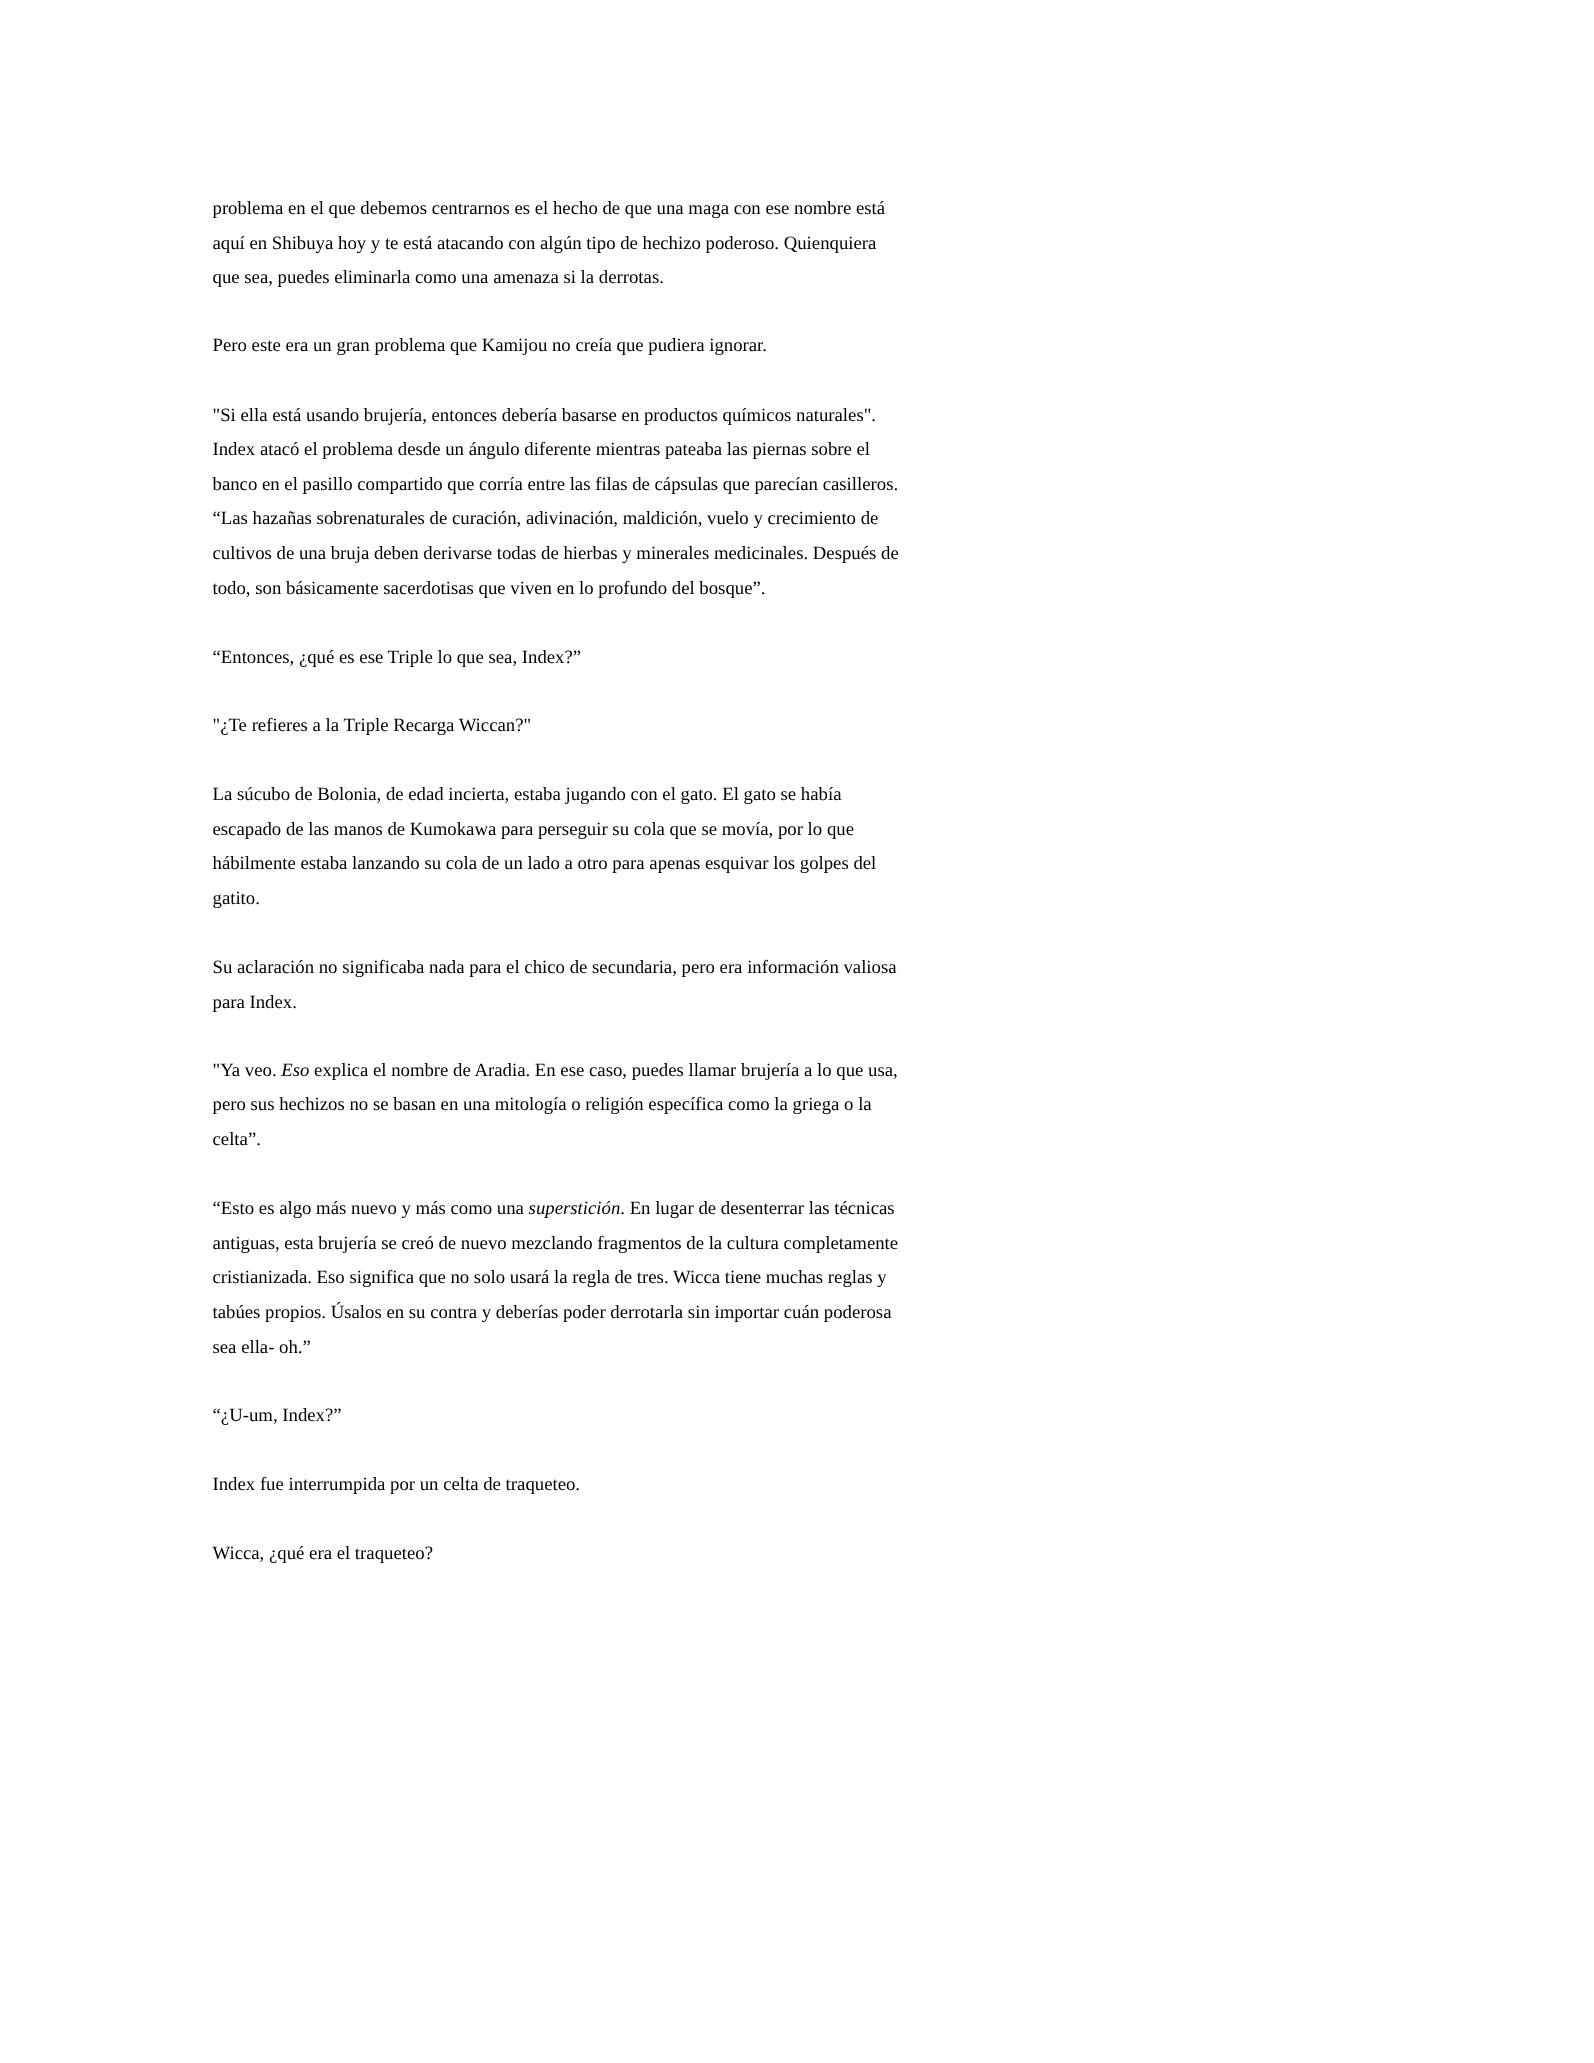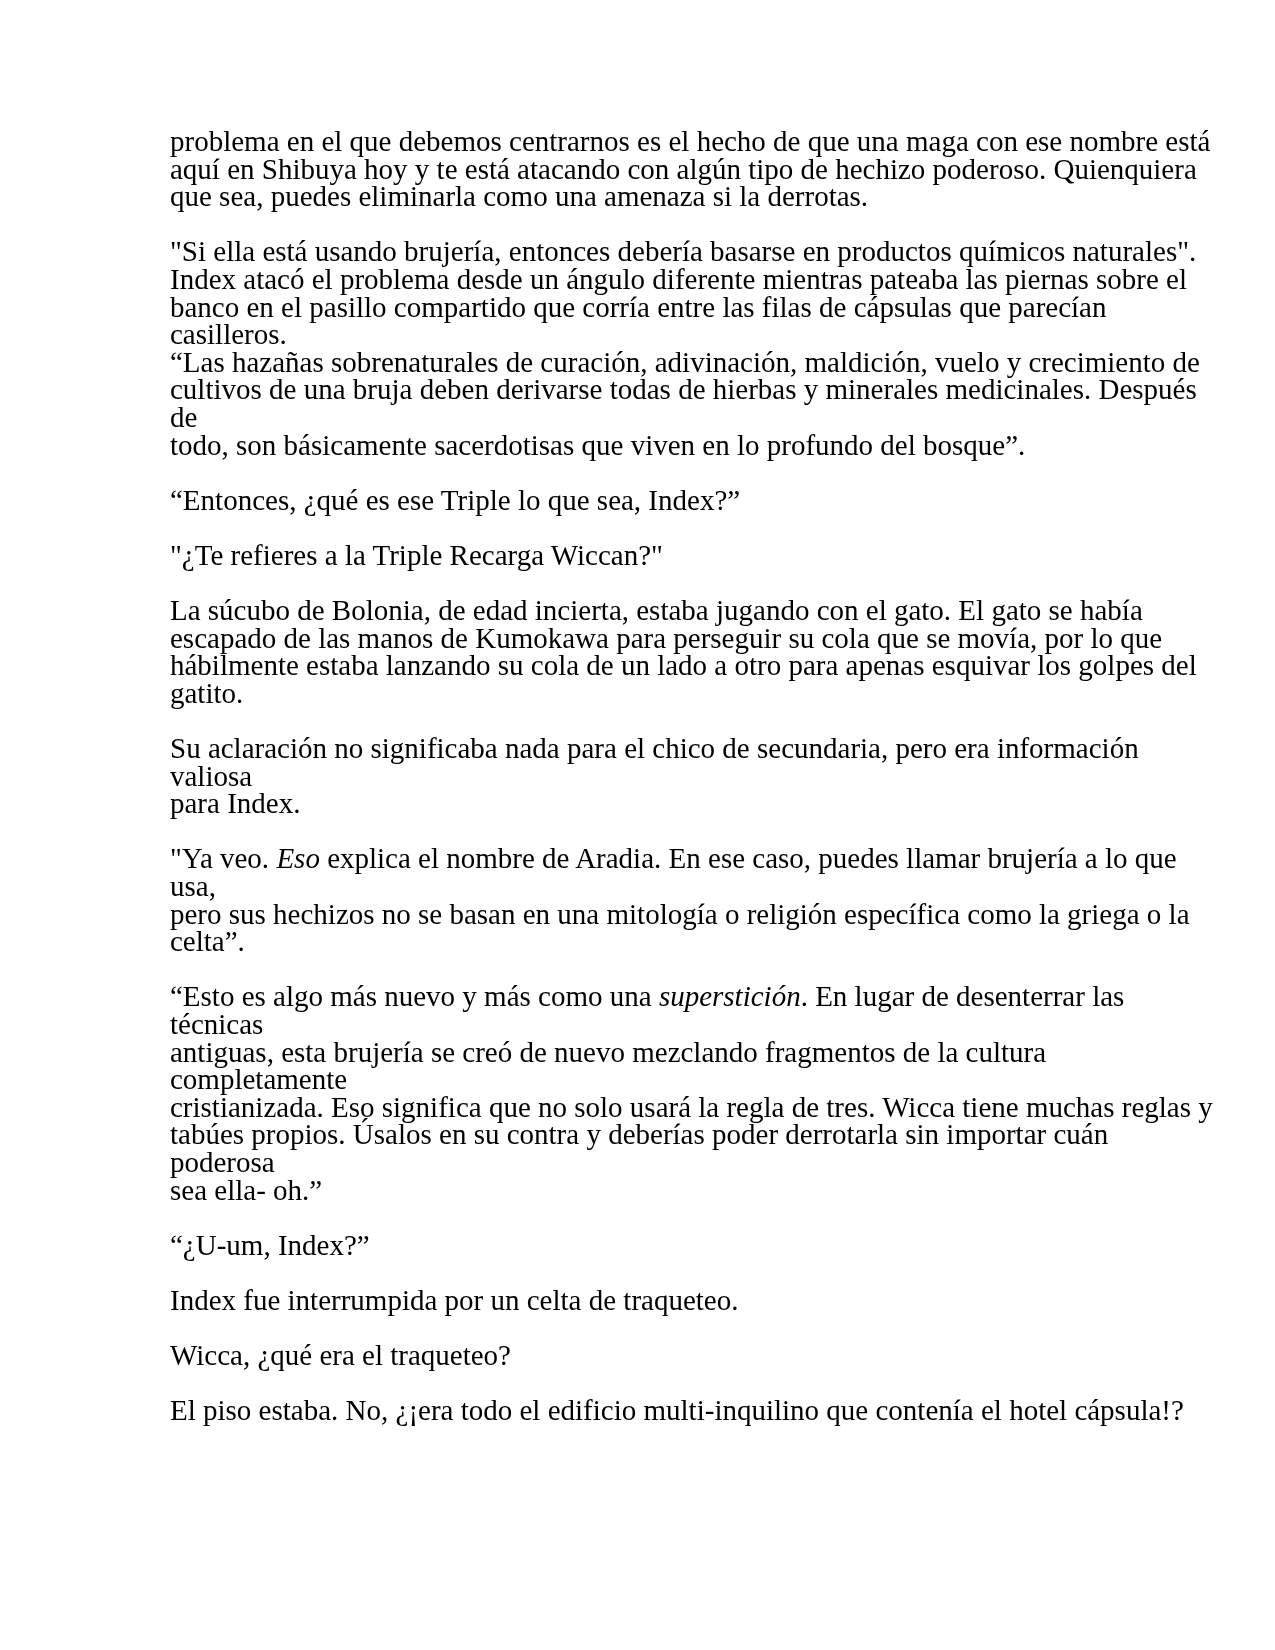--- a/index.html
+++ b/index.html
@@ -12,41 +12,42 @@
     width: 1275px;
     height: 1650px;
     background: #ffffff;
     overflow: hidden;
     font-family: "Liberation Serif", "DejaVu Serif", serif;
     color: #000000;
   }
   .text-body {
     position: absolute;
     left: 170px;
-    top: 128px;
+    top: 154px;
     width: 1050px;
-    font-size: 29px;
+    font-size: 15px;
     line-height: 27.6px;
   }
   .para {
     margin: 0 0 27.6px 0;
     white-space: pre-line; 
   }
   .para em {
   }
 </style>
 </head>
 <body>
 
 <div class="page">
   <div class="text-body">
 
   <p class="para"><span>problema en el que debemos centrarnos es el hecho de que una maga con ese nombre está
 aquí en Shibuya hoy y te está atacando con algún tipo de hechizo poderoso. Quienquiera
 que sea, puedes eliminarla como una amenaza si la derrotas.</span></p>
+      <p class="para"><span>Pero este era un gran problema que Kamijou no creía que pudiera ignorar.</span></p>
       <p class="para"><span>"Si ella está usando brujería, entonces debería basarse en productos químicos naturales".
 Index atacó el problema desde un ángulo diferente mientras pateaba las piernas sobre el
 banco en el pasillo compartido que corría entre las filas de cápsulas que parecían casilleros.
 “Las hazañas sobrenaturales de curación, adivinación, maldición, vuelo y crecimiento de
 cultivos de una bruja deben derivarse todas de hierbas y minerales medicinales. Después de
 todo, son básicamente sacerdotisas que viven en lo profundo del bosque”.</span></p>
       <p class="para"><span>“Entonces, ¿qué es ese Triple lo que sea, Index?”</span></p>
       <p class="para"><span>"¿Te refieres a la Triple Recarga Wiccan?"</span></p>
       <p class="para"><span>La súcubo de Bolonia, de edad incierta, estaba jugando con el gato. El gato se había
 escapado de las manos de Kumokawa para perseguir su cola que se movía, por lo que
@@ -58,15 +59,14 @@
 pero sus hechizos no se basan en una mitología o religión específica como la griega o la
 celta”.</span></p>
       <p class="para"><span>“Esto es algo más nuevo y más como una </span><em>superstición</em><span>. En lugar de desenterrar las técnicas
 antiguas, esta brujería se creó de nuevo mezclando fragmentos de la cultura completamente
 cristianizada. Eso significa que no solo usará la regla de tres. Wicca tiene muchas reglas y
 tabúes propios. Úsalos en su contra y deberías poder derrotarla sin importar cuán poderosa
 sea ella- oh.”</span></p>
       <p class="para"><span>“¿U-um, Index?”</span></p>
       <p class="para"><span>Index fue interrumpida por un celta de traqueteo.</span></p>
       <p class="para"><span>Wicca, ¿qué era el traqueteo?</span></p>
-      <p class="para"><span>El piso estaba. No, ¿¡era todo el edificio multi-inquilino que contenía el hotel cápsula!?</span></p>
     </div>
 </div>
 
 </body></html>

